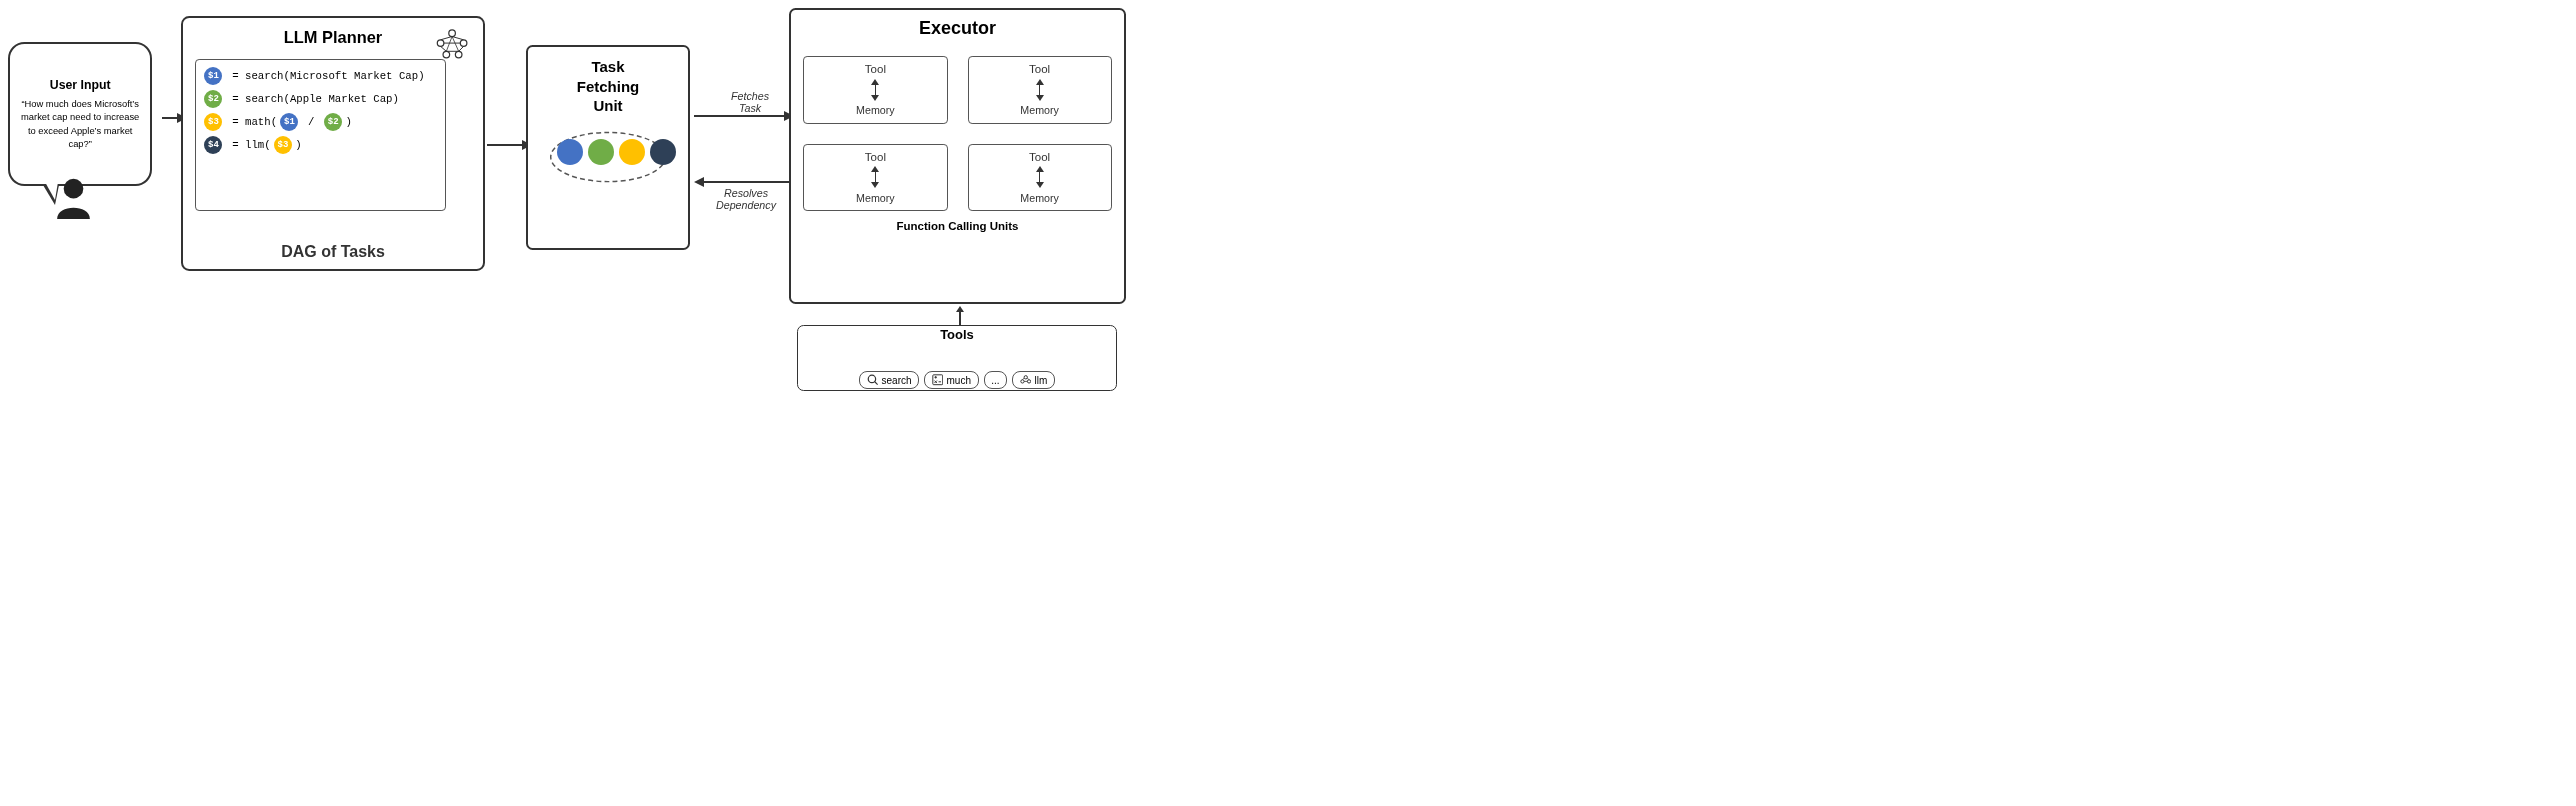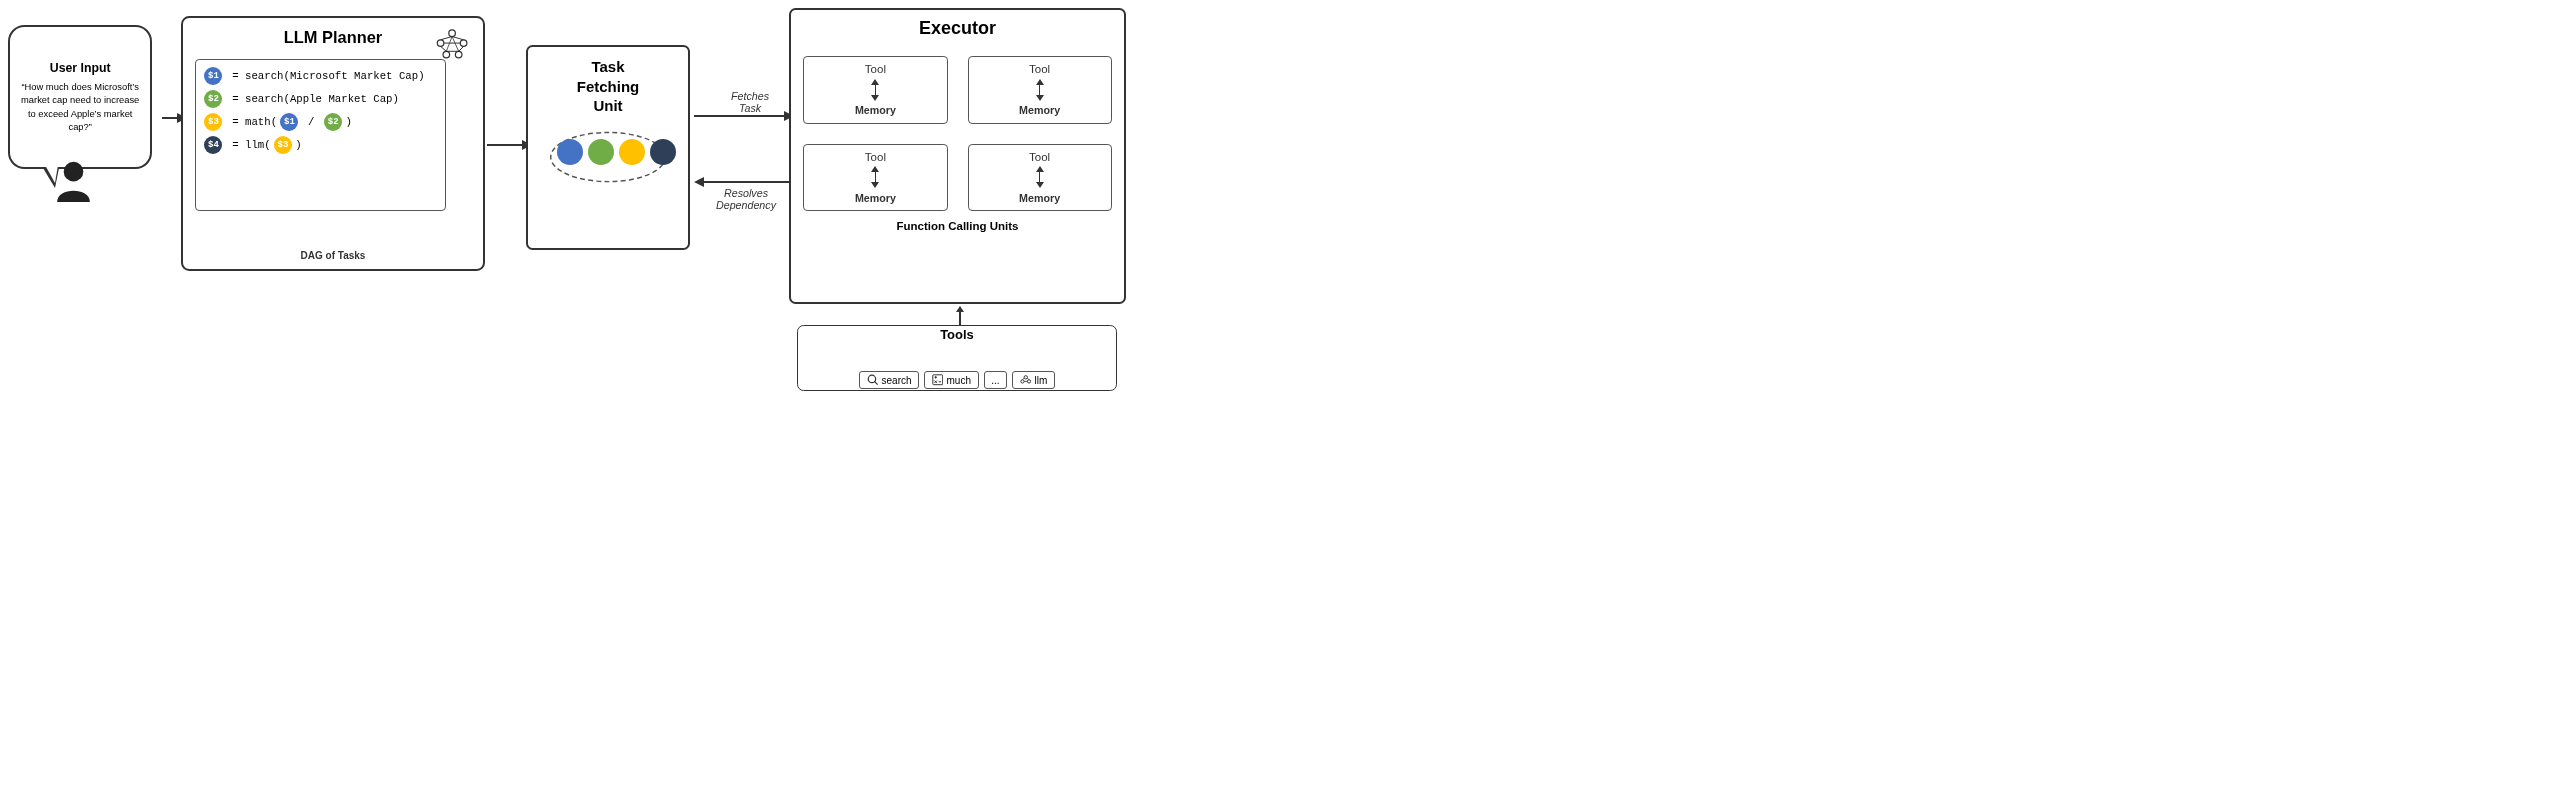--- a/index.html
+++ b/index.html
@@ -15,21 +15,21 @@
     .diagram {
       position: relative;
       width: 1288px;
       height: 403px;
     }
 
     
     .user-input-area {
       position: absolute;
       left: 8.2px;
-      top: 25px;
+      top: 42px;
       width: 148px;
       height: 181px;
     }
 
     .speech-bubble {
       position: absolute;
       top: 0;
       left: 0;
       width: 144px;
       height: 144px;
@@ -172,21 +172,21 @@
     .token-blue { background: #4472c4; }
     .token-green { background: #70ad47; }
     .token-yellow { background: #ffc000; }
     .token-dark-blue { background: #2e4057; }
 
     .dag-label {
       position: absolute;
       bottom: 8.2px;
       width: 100%;
       text-align: center;
-      font-size: 10px;
+      font-size: 16px;
       font-weight: bold;
       color: #333;
     }
 
     
     .brain-icon {
       position: absolute;
       top: 6.6px;
       right: 12.3px;
       width: 37px;
@@ -283,21 +283,20 @@
       width: 0;
       height: 0;
       border-left: 4.1px solid transparent;
       border-right: 4.1px solid transparent;
       border-top: 6.6px solid #333;
     }
 
     .memory-label {
       font-size: 10.7px;
       color: #333;
-      font-weight: bold;
     }
 
     .function-calling-label {
       text-align: center;
       font-weight: bold;
       font-size: 11.5px;
       margin-top: -4.1px;
     }
 
     
@@ -324,21 +323,21 @@
     }
 
     .tools-row {
       display: flex;
       align-items: center;
       gap: 5px;
     }
 
     .tool-chip {
       border: 1.2px solid #555;
-      border-radius: 3px;
+      border-radius: 8px;
       padding: 2.5px 6.6px;
       font-size: 10px;
       display: flex;
       align-items: center;
       gap: 3.3px;
       text-align: center;
     }
 
     
     .fetches-task-label {

